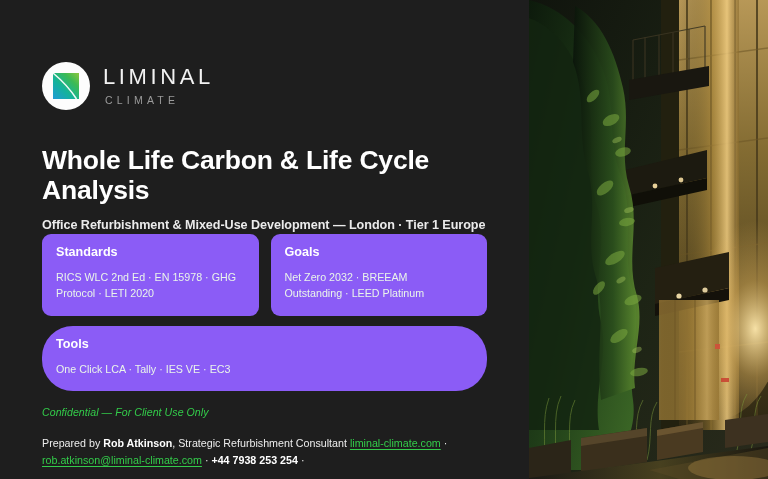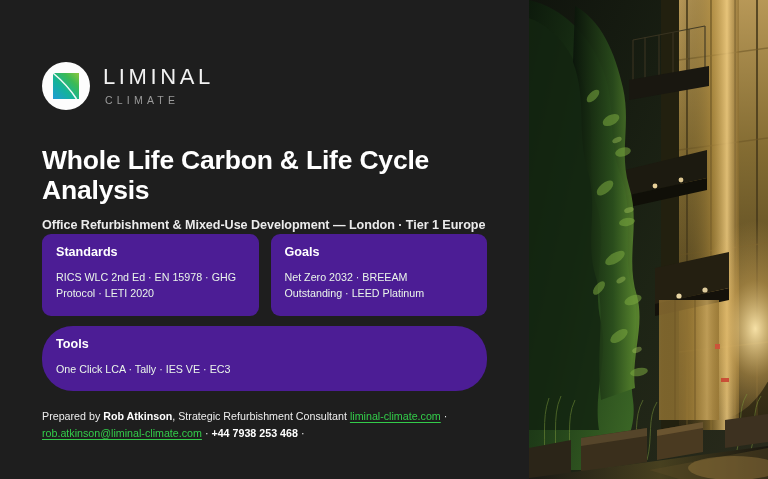--- a/index.html
+++ b/index.html
@@ -79,21 +79,21 @@
     margin-bottom:2px;
   }
 
   
   .card-grid {
     display:flex;
     gap:12px;
     margin-bottom:10px;
   }
   .card {
-    background:#4c1d95;
+    background:#8b5cf6;
     border-radius:9px;
     padding:12px 20px 14px 14px;
     flex:1 1 0;
     min-width:0;
   }
   .card.full { flex:1 1 100%;border-radius:31px; }
   .card-title {
     font-size:12.6px;
     font-weight:700;
     color:#ffffff;
@@ -186,23 +186,24 @@
       </div>
     </div>
 
     <div class="card-grid">
       <div class="card full">
         <div class="card-title">Tools</div>
         <div class="card-body">One Click LCA · Tally · IES VE · EC3</div>
       </div>
     </div>
 
+    <div class="notice">Confidential — For Client Use Only</div>
 
     <div class="prepared">
-      <span>Prepared by </span><b>Rob Atkinson</b><span>, Strategic Refurbishment Consultant </span><a href="#">liminal-climate.com</a><span class="sep"> · </span><a href="#">rob.atkinson@liminal-climate.com</a><span class="sep"> · </span><b>+44 7938 253 468</b><span class="sep"> ·</span>
+      <span>Prepared by </span><b>Rob Atkinson</b><span>, Strategic Refurbishment Consultant </span><a href="#">liminal-climate.com</a><span class="sep"> · </span><a href="#">rob.atkinson@liminal-climate.com</a><span class="sep"> · </span><b>+44 7938 253 254</b><span class="sep"> ·</span>
     </div>
 
   </div>
 
   <div class="photo">
     <svg viewBox="0 0 239 479" preserveAspectRatio="xMidYMid slice" aria-hidden="true">
       <defs>
         <linearGradient id="sky" x1="0" y1="0" x2="1" y2="1">
           <stop offset="0%" stop-color="#10140d"></stop>
           <stop offset="55%" stop-color="#1d2415"></stop>

